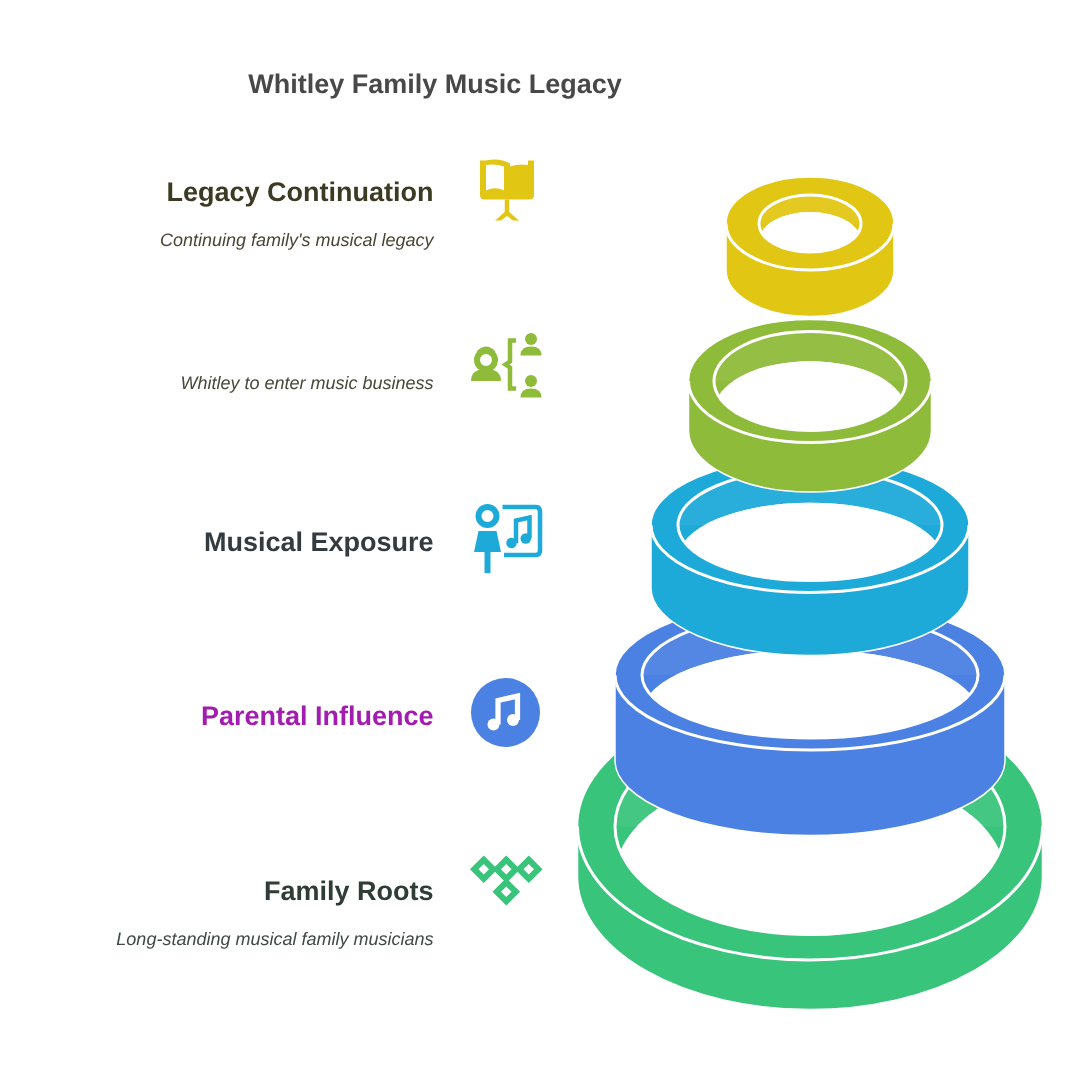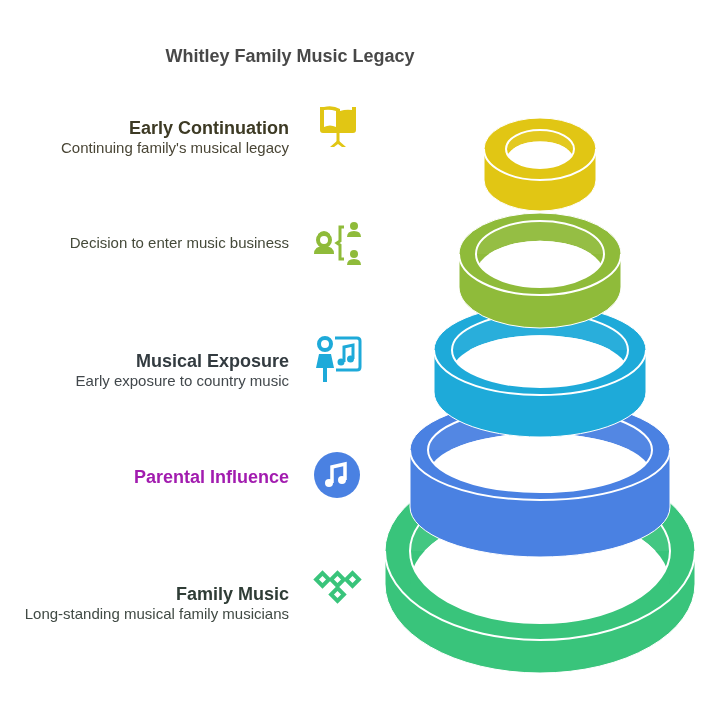--- a/index.html
+++ b/index.html
@@ -1,44 +1,43 @@
 <!DOCTYPE html>
 <html><head>
 <meta charset="utf-8">
 <style>
   html, body { margin: 0; padding: 0; background: #ffffff; }
   body { width: 720px; height: 722px; position: relative; overflow: hidden; font-family: "Liberation Sans", "DejaVu Sans", sans-serif; }
   .title { position: absolute; left: 0; width: 580px; top: 46px; text-align: center; font-size: 18px; font-weight: bold; color: #484848; }
   .item { position: absolute; right: 431px; text-align: right; }
   .item .heading { font-size: 18px; font-weight: bold; white-space: nowrap; }
-  .item .desc { font-size: 15px; white-space: nowrap; }
+  .item .desc { font-size: 12px; margin-top: 14px; white-space: nowrap; font-style: italic; }
   .icon { position: absolute; width: 50px; height: 50px; }
   svg.rings { position: absolute; left: 0; top: 0; }
 </style>
 </head>
 <body>
 
 <div class="title">Whitley Family Music Legacy</div>
 
 <div class="item" style="top:118px">
-  <div class="heading" style="color:#3d3a24">Early Continuation</div>
+  <div class="heading" style="color:#3d3a24">Legacy Continuation</div>
   <div class="desc" style="color:#4a4636">Continuing family's musical legacy</div>
 </div>
 <div class="item" style="top:234px">
-  <div class="desc" style="color:#454a3a">Decision to enter music business</div>
+  <div class="desc" style="color:#454a3a">Whitley to enter music business</div>
 </div>
 <div class="item" style="top:351px">
   <div class="heading" style="color:#333b40">Musical Exposure</div>
-  <div class="desc" style="color:#42484c">Early exposure to country music</div>
 </div>
 <div class="item" style="top:467px">
   <div class="heading" style="color:#a21caf">Parental Influence</div>
 </div>
 <div class="item" style="top:584px">
-  <div class="heading" style="color:#2f3d36">Family Music</div>
+  <div class="heading" style="color:#2f3d36">Family Roots</div>
   <div class="desc" style="color:#404a44">Long-standing musical family musicians</div>
 </div>
 
 <div class="icon" style="left:313px;top:103px">
   <svg width="50" height="50" viewBox="0 0 50 50">
     <path d="M7 4 L7 27 Q7 30 10 30 L40 30 Q43 30 43 27 L43 4 L39 4 L39 24 Q33 21 27 24 L27 6 Q20 2 11 4 Z M11 7 Q17 6 23 8 L23 24 Q17 21 11 24 Z M27 8 Q33 6 39 7 L39 24 Q33 21 27 24 Z" fill="#e1c614" fill-rule="evenodd"></path>
     <rect x="23.5" y="30" width="3" height="9" fill="#e1c614"></rect>
     <path d="M17 44 L25 37 L33 44 L29 44 L25 41 L21 44 Z" fill="#e1c614"></path>
   </svg>
 </div>

